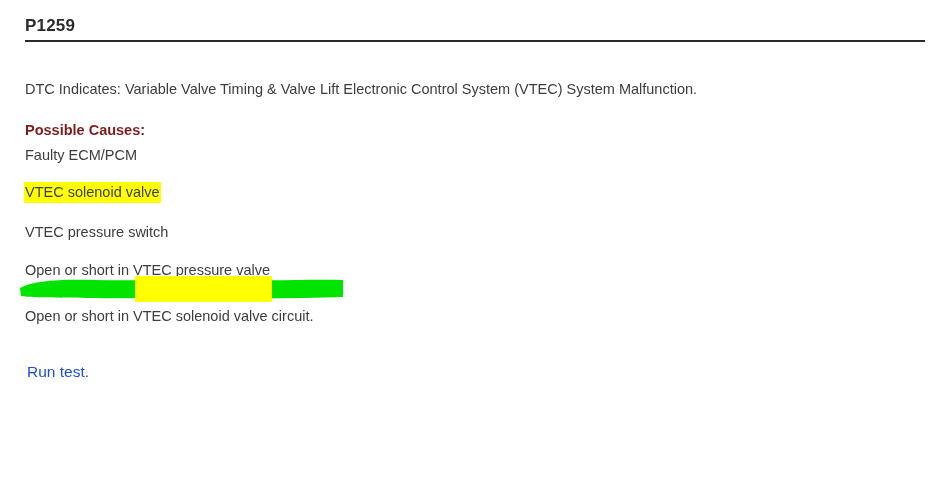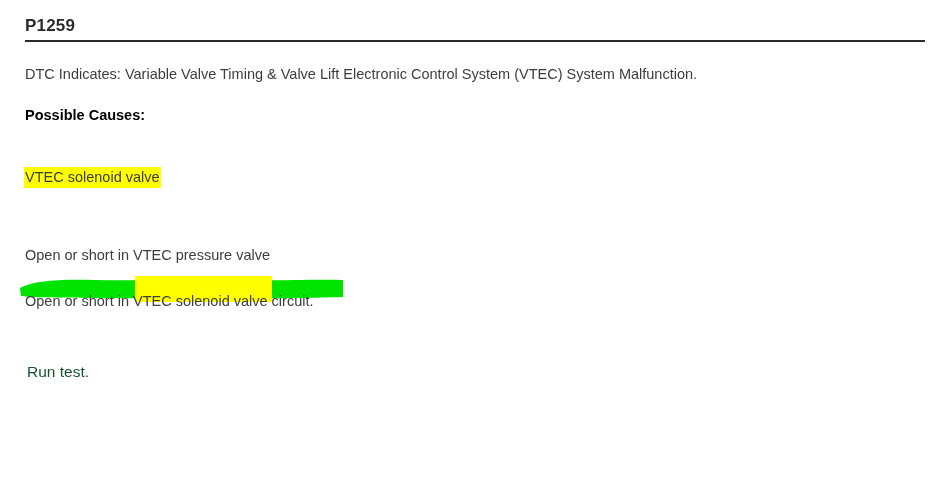--- a/index.html
+++ b/index.html
@@ -44,22 +44,23 @@
   }
 
   
   .line {
     position: absolute;
     left: 25px;
     font-size: 14.5px;
     line-height: 20px;
     color: #3d3d3d;
     white-space: nowrap;
+    margin-top: 15px;
   }
-  .line.bold { font-weight: bold; color: #000000; }
+  .line.bold { font-weight: bold; color: #7f1d1d; }
 
   .l-dtc       { top: 64px; }
   .l-causes    { top: 105px; }
   .l-ecm       { top: 130px; }
   .l-solenoid  { top: 167px; }
   .l-pressure  { top: 207px; }
   .l-openshort { top: 245px; }
   .l-circuit   { top: 291px; }
   .l-perform   { top: 322px; }
 
@@ -91,42 +92,44 @@
   }
   .l-circuit .txt { position: relative; }
 
   
   .run-link {
     position: absolute;
     left: 27px;
     top: 362px;
     font-size: 15.5px;
     line-height: 20px;
-    color: #14532d;
+    color: #1d4ed8;
     text-decoration: none;
     cursor: pointer;
   }
 </style>
 </head>
 <body>
 
 <div class="page">
 
   <div class="dtc-title">P1259</div>
   <div class="title-rule"></div>
 
   <div class="line l-dtc">DTC Indicates: Variable Valve Timing &amp; Valve Lift Electronic Control System (VTEC) System Malfunction.</div>
 
   <div class="line l-causes bold">Possible Causes:</div>
 
+  <div class="line l-ecm">Faulty ECM/PCM</div>
 
   <div class="line l-solenoid">
     <span class="hl-yellow">VTEC solenoid valve</span>
   </div>
 
+  <div class="line l-pressure">VTEC pressure switch</div>
 
   <div class="line l-openshort">Open or short in VTEC pressure valve</div>
 
   <svg class="green-stroke" viewBox="0 0 330 30" preserveAspectRatio="none">
     <path d="M2,14 C14,7 40,5 76,6 C120,7 168,5 214,6 C258,7 296,5 325,6
              L325,23 C290,24 250,25 206,24 C160,23 118,25 74,24
              C46,23.5 18,24 3,22 Z" fill="#00e400"></path>
   </svg>
 
   <div class="yellow-under"></div>

